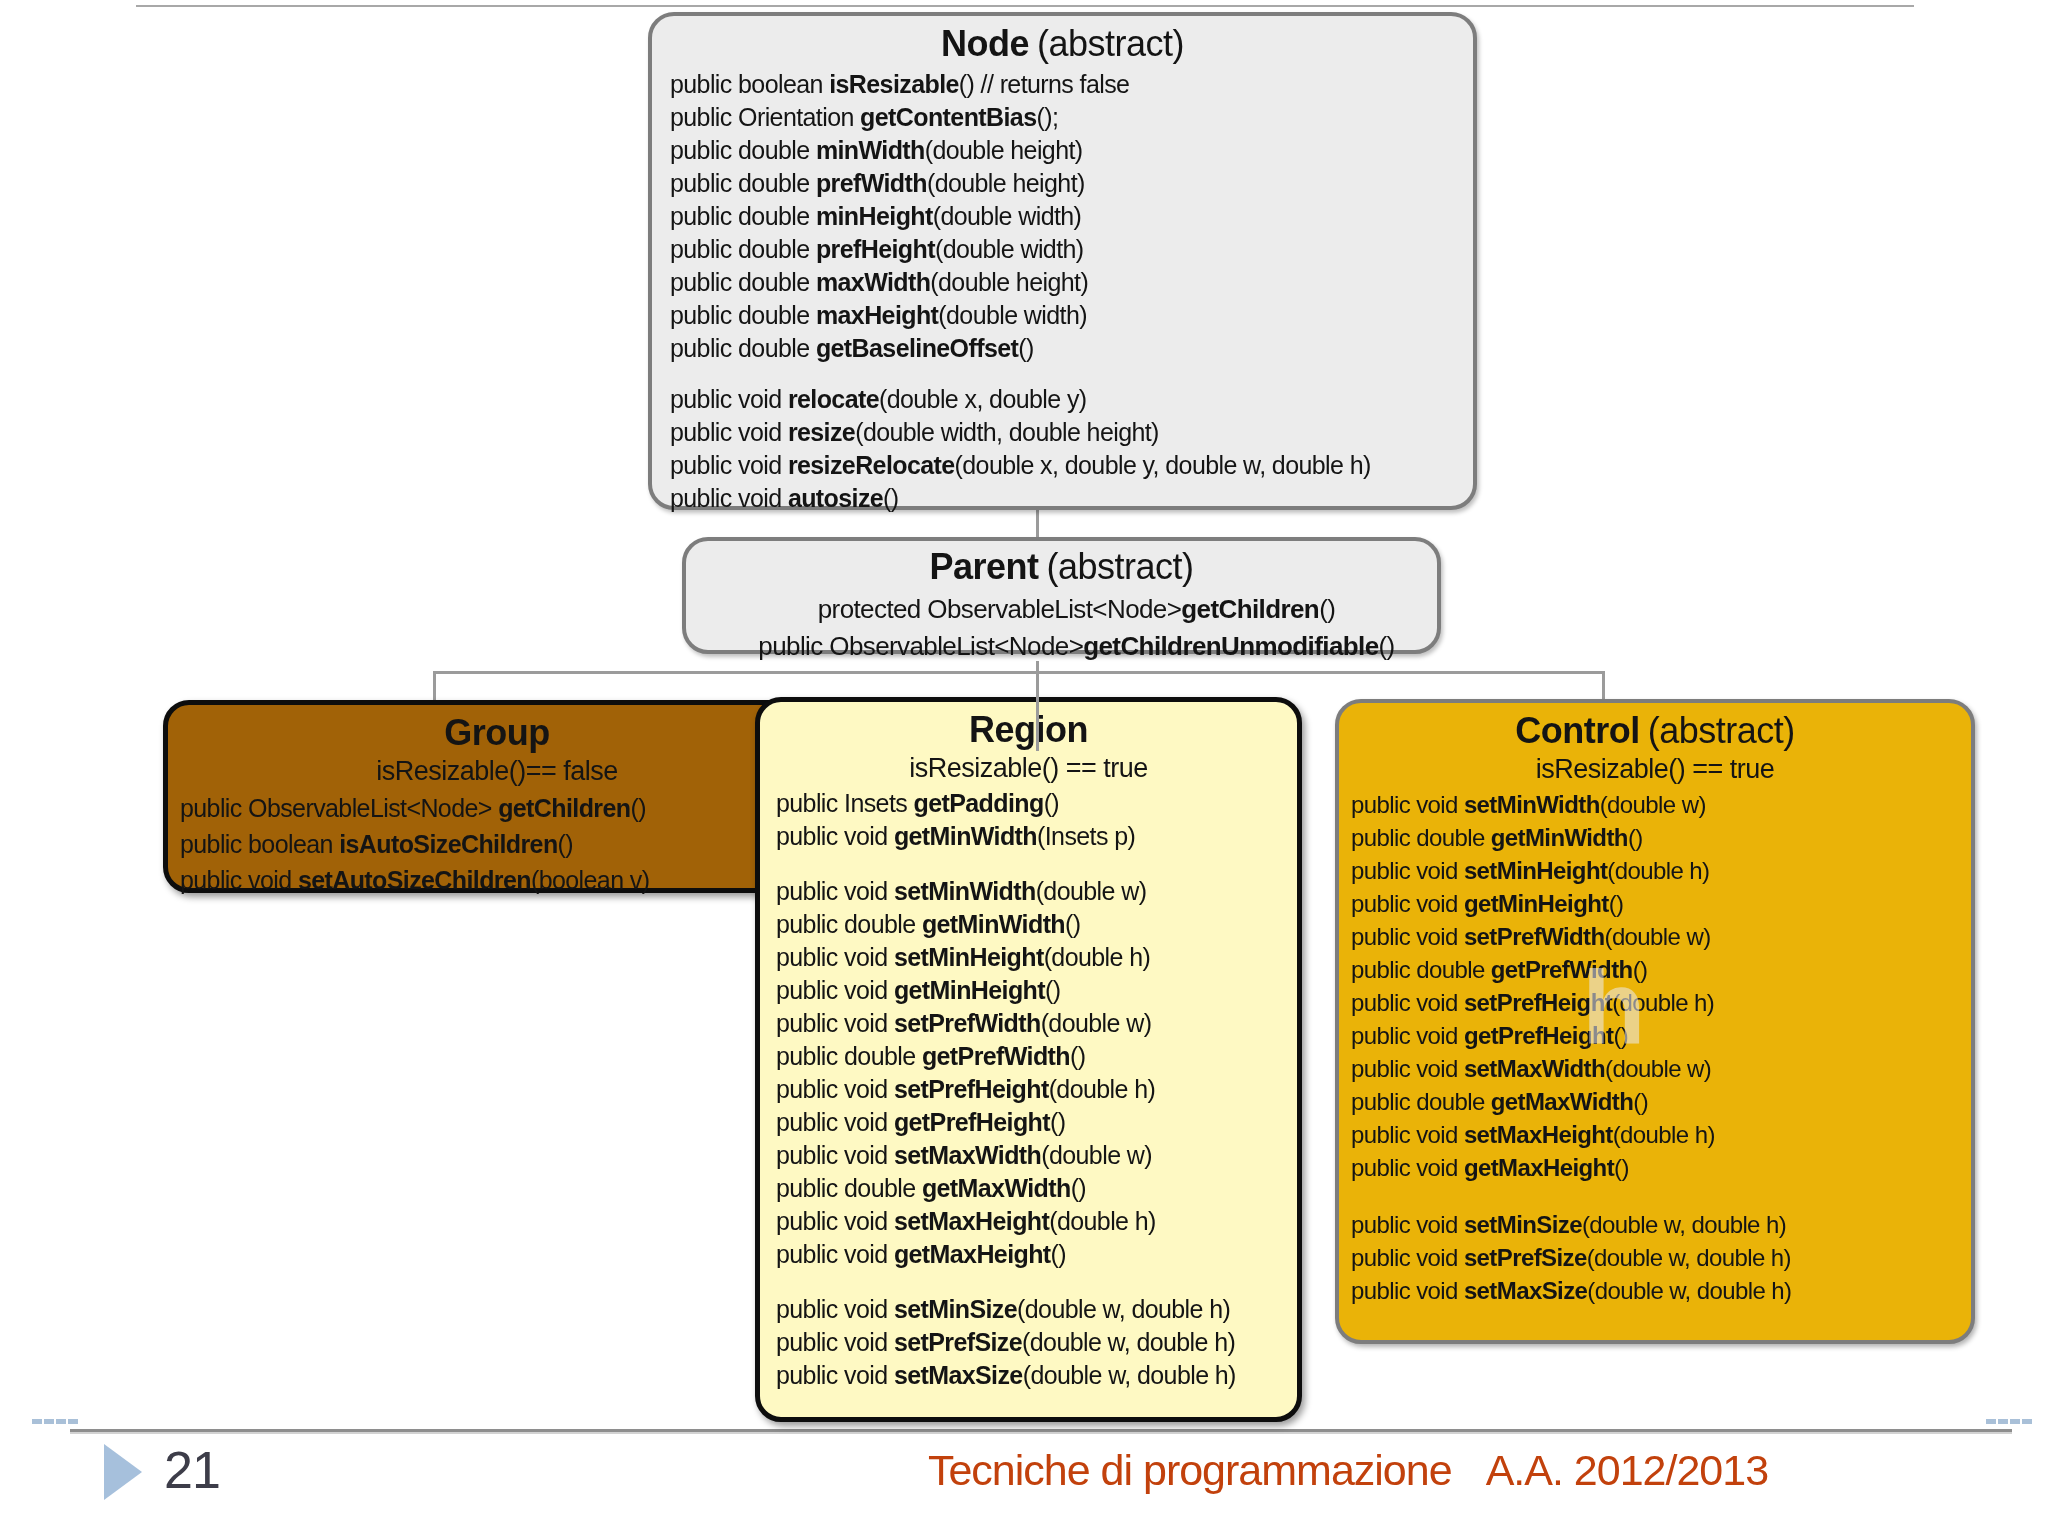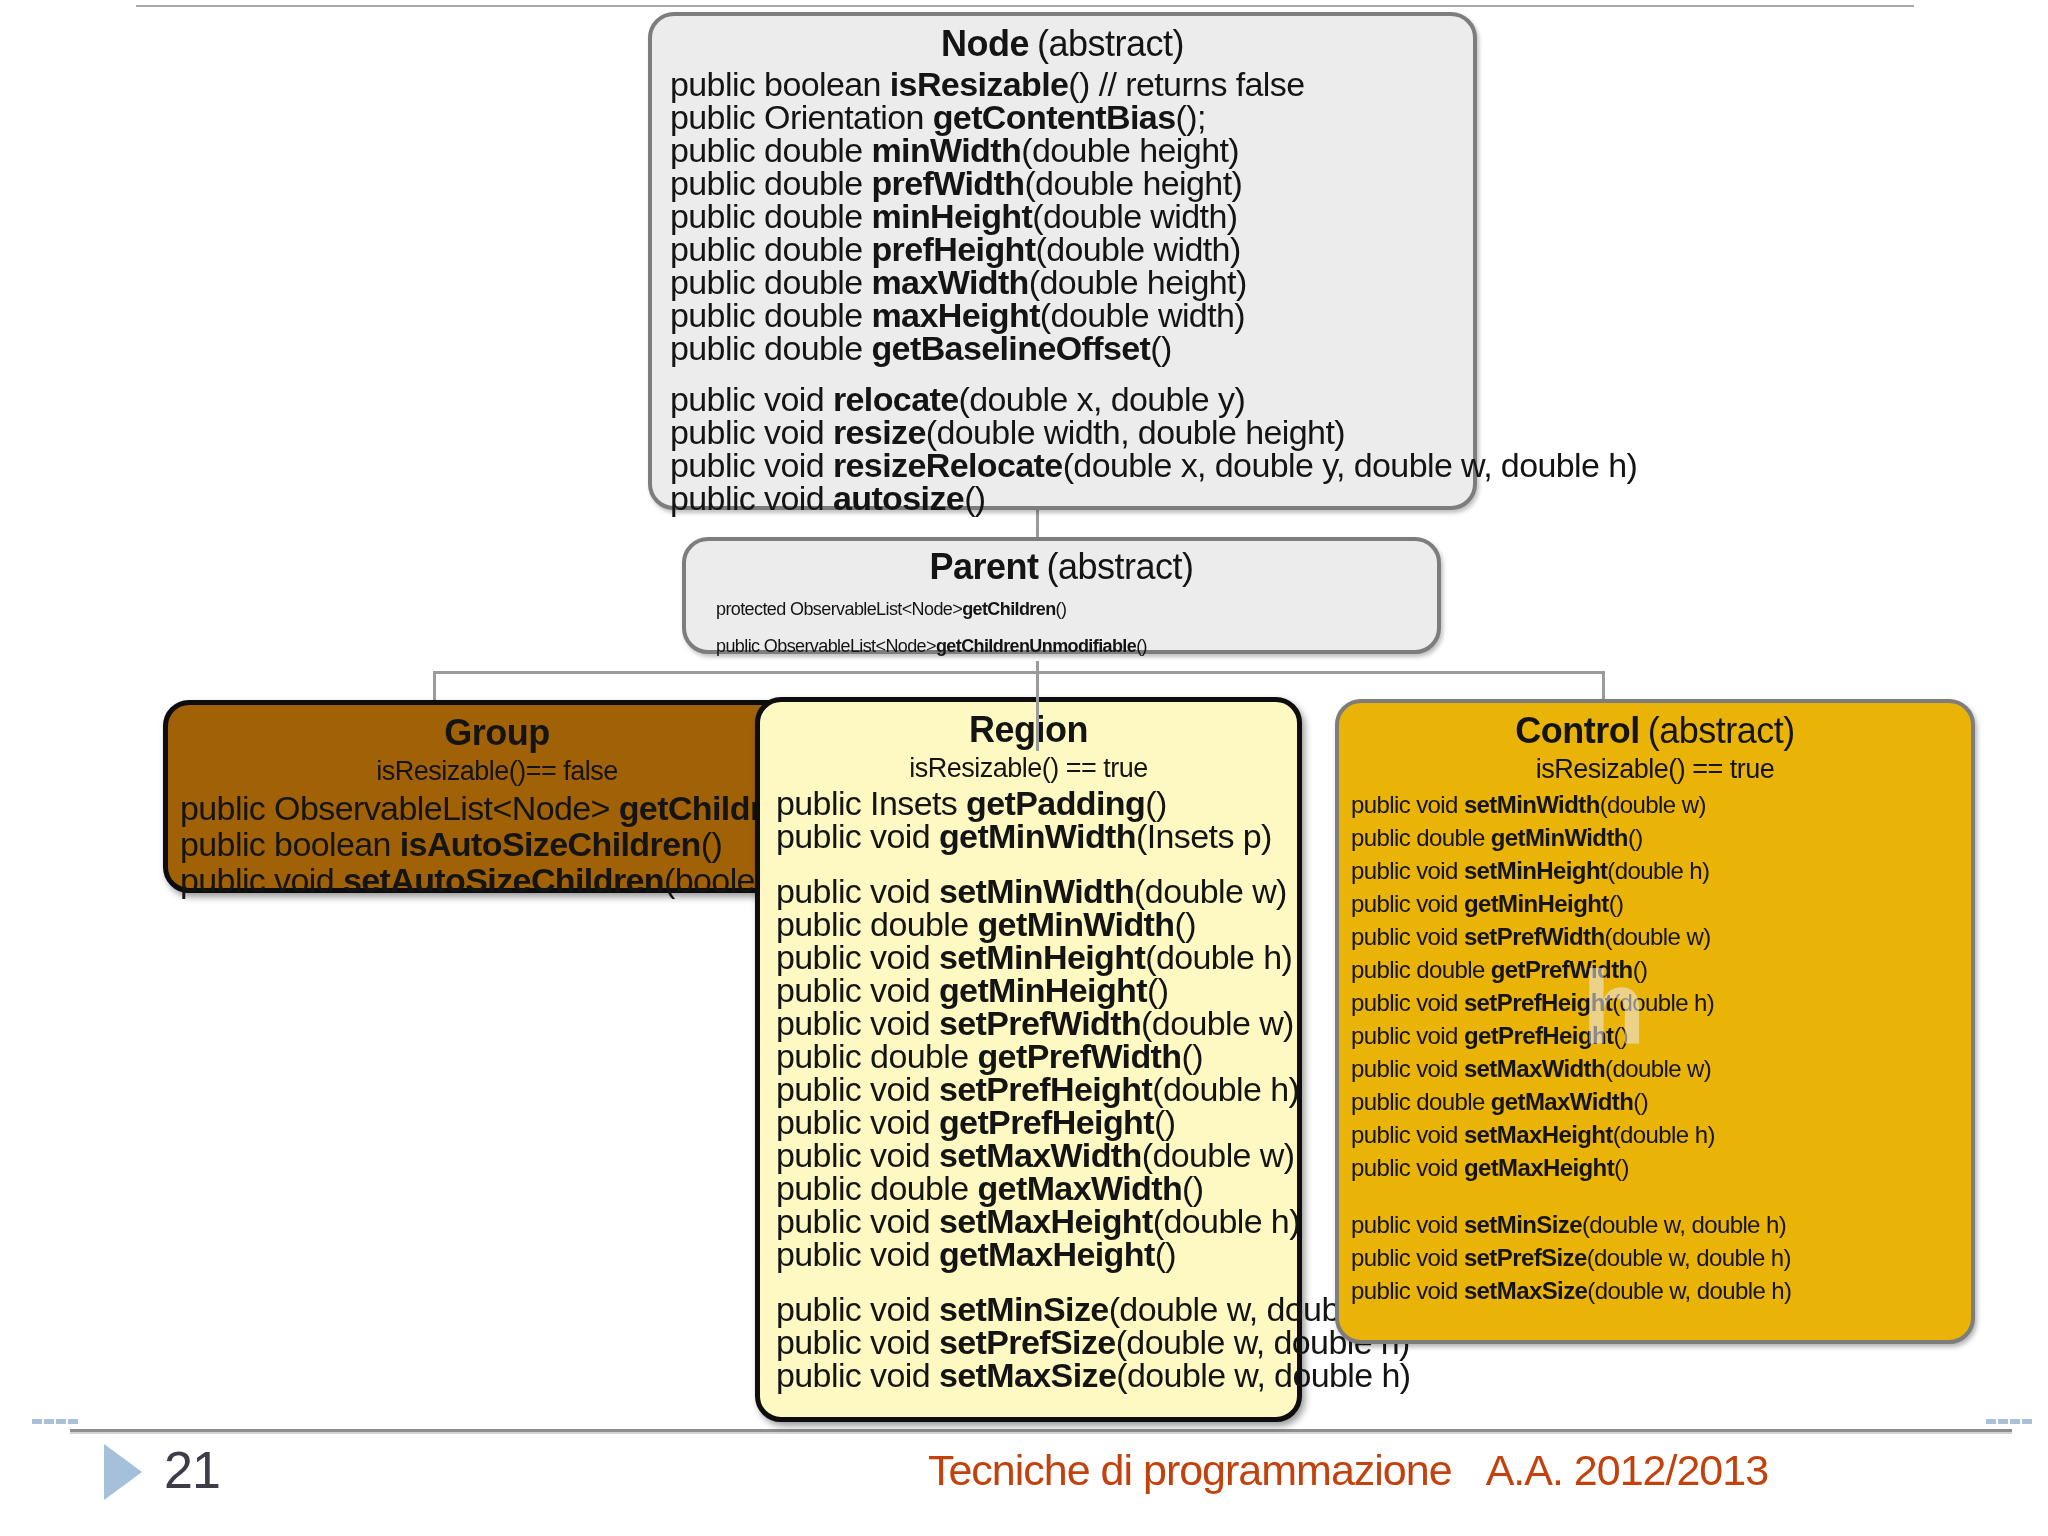--- a/index.html
+++ b/index.html
@@ -26,27 +26,27 @@
   .box-parent{left:682px;top:537px;width:759px;height:117px;}
   .box-group{left:163px;top:700px;width:668px;height:193px;background:#a16207;}
   .box-region{left:755px;top:697px;width:547px;height:725px;background:#fef9c3;}
   .box-control{left:1335px;top:699px;width:640px;height:645px;background:#eab308;
                border:4px solid #7d7d7d;box-shadow:2px 3px 5px rgba(0,0,0,.3);}
 
   .box-title{text-align:center;padding-top:6px;font-size:36px;line-height:44px;letter-spacing:-.5px;}
   .box-title .cls-name{font-weight:700;}
   .box-title .cls-stereo{font-weight:400;margin-left:8px;}
   .box-subtitle{text-align:center;font-size:27px;line-height:33px;letter-spacing:-.5px;}
-  .box-body{padding-left:20px;padding-top:2px;font-size:34px;letter-spacing:-.6px;white-space:nowrap;}
+  .box-body{padding-left:20px;padding-top:2px;font-size:25px;letter-spacing:-.6px;white-space:nowrap;}
   .box-body .line{line-height:33px;}
   .box-body b{font-weight:700;}
   .box-body .spacer{height:18px;}
 
   .box-node .box-body{line-height:33px;padding-left:18px;}
-  .box-parent .box-body{padding-left:30px;font-size:18px;}
+  .box-parent .box-body{padding-left:30px;font-size:26px;text-align:center;}
   .box-parent .box-body .line{line-height:37px;}
   .box-parent .box-title{padding-top:4px;}
   .box-group .box-body{padding-left:12px;}
   .box-group .box-body .line{line-height:36px;}
   .box-region .box-body{padding-left:16px;}
   .box-region .box-body .spacer{height:22px;}
   .box-control .box-body{padding-left:12px;font-size:24px;}
   .box-control .box-body .spacer{height:24px;}
 
   

